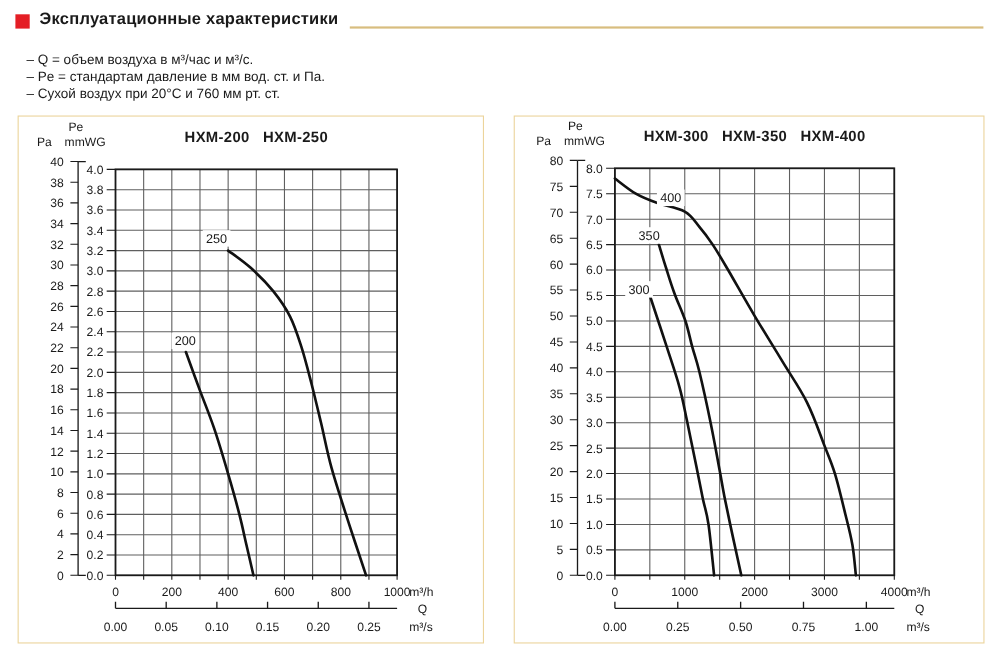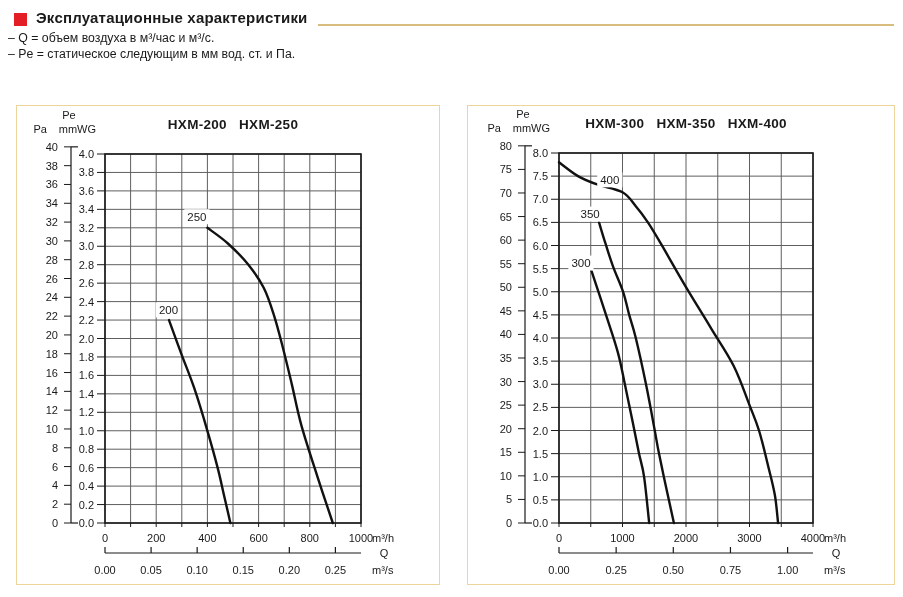--- a/index.html
+++ b/index.html
@@ -4,41 +4,42 @@
 <style>
   html,body{margin:0;padding:0;background:#ffffff;}
   body{width:903px;height:597px;position:relative;overflow:hidden;
        font-family:"Liberation Sans","DejaVu Sans",sans-serif;color:#1a1a1a;}
   .header{position:absolute;left:14px;top:6px;right:9px;height:20px;
           display:flex;align-items:flex-end;}
   .bullet{width:13px;height:13px;flex:none;}
   .title{font-size:15px;font-weight:bold;margin:0 0 0 9px;white-space:nowrap;
          letter-spacing:.2px;}
   .rule{flex:1;height:2px;margin-left:10px;margin-top:2px;}
-  .notes{position:absolute;left:8px;top:31px;margin:0;padding:0;list-style:none;
+  .notes{position:absolute;left:8px;top:31px;margin:16px;padding:0;list-style:none;
          font-size:12.3px;line-height:15.5px;}
   .panel{position:absolute;top:105px;height:480px;border:1px solid #ecd49b;
          background:#fff;box-sizing:border-box;}
   .panel-left{left:16px;width:424px;}
   .panel-right{left:467px;width:428px;}
   svg{display:block;}
   svg text{font-family:"Liberation Sans","DejaVu Sans",sans-serif;fill:#1a1a1a;}
 </style>
 </head>
 <body>
 
 <div class="header">
   <span class="bullet" style="background: rgb(228, 30, 37);"></span>
   <h1 class="title">Эксплуатационные характеристики</h1>
   <div class="rule" style="background: rgb(216, 189, 127);"></div>
 </div>
 
 <ul class="notes">
   <li>– Q = объем воздуха в м³/час и м³/с.</li>
-  <li>– Pe = статическое следующим в мм вод. ст. и Па.</li>
+  <li>– Pe = стандартам давление в мм вод. ст. и Па.</li>
+  <li>– Сухой воздух при 20°C и 760 мм рт. ст.</li>
 </ul>
 
 <div class="panel panel-left">
   <svg id="chart0" width="422" height="478" viewBox="0 0 422 478">
       <g>
         <line x1="88" y1="48" x2="88" y2="417" stroke="#5f5f5f" stroke-width="1"></line>
         <line x1="113.6" y1="48" x2="113.6" y2="417" stroke="#5f5f5f" stroke-width="1"></line>
         <line x1="139.2" y1="48" x2="139.2" y2="417" stroke="#5f5f5f" stroke-width="1"></line>
         <line x1="164.8" y1="48" x2="164.8" y2="417" stroke="#5f5f5f" stroke-width="1"></line>
         <line x1="190.4" y1="48" x2="190.4" y2="417" stroke="#5f5f5f" stroke-width="1"></line>

